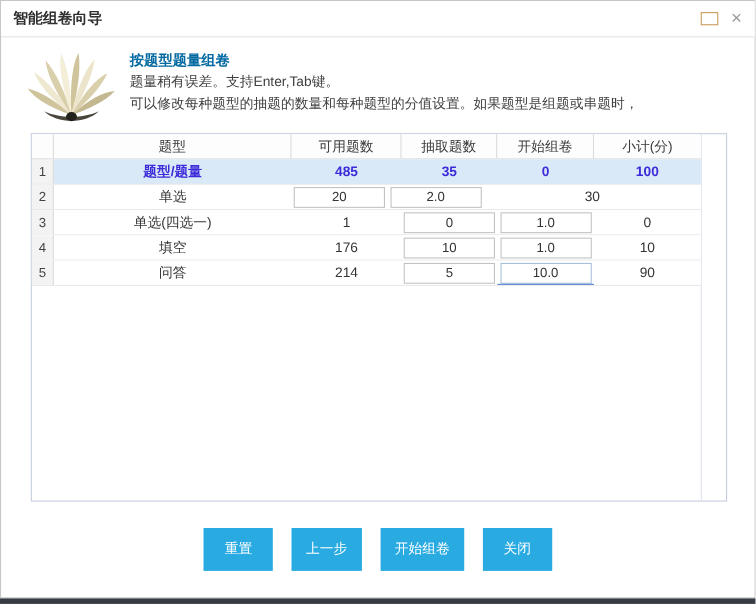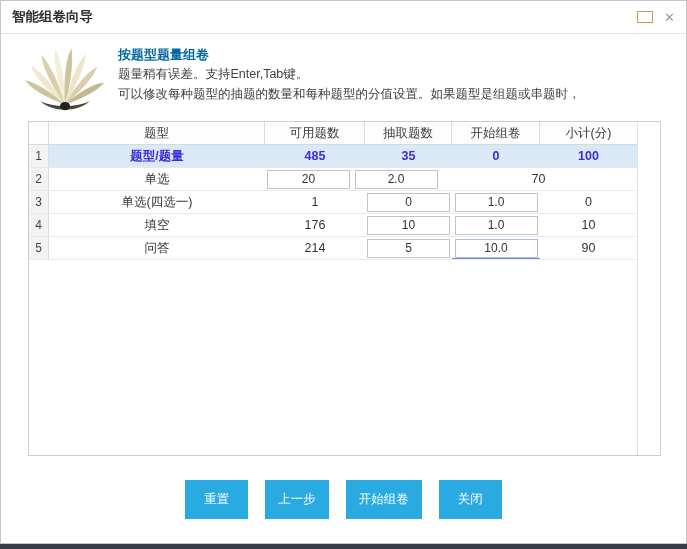--- a/index.html
+++ b/index.html
@@ -146,21 +146,21 @@
 
       <div class="trow body-row">
         <div class="cell c-num">2</div>
         <div class="cell c-type">单选</div>
         <div class="cell c-extract">
           <input class="num-input" value="20" style="">
         </div>
         <div class="cell c-score">
           <input class="num-input" value="2.0" style="">
         </div>
-        <div class="cell c-sub">70</div>
+        <div class="cell c-sub">30</div>
       </div>
 
       <div class="trow body-row">
         <div class="cell c-num">3</div>
         <div class="cell c-type">单选(四选一)</div>
         <div class="cell c-avail">1</div>
         <div class="cell c-extract">
           <input class="num-input" value="0" style="">
         </div>
         <div class="cell c-score">

